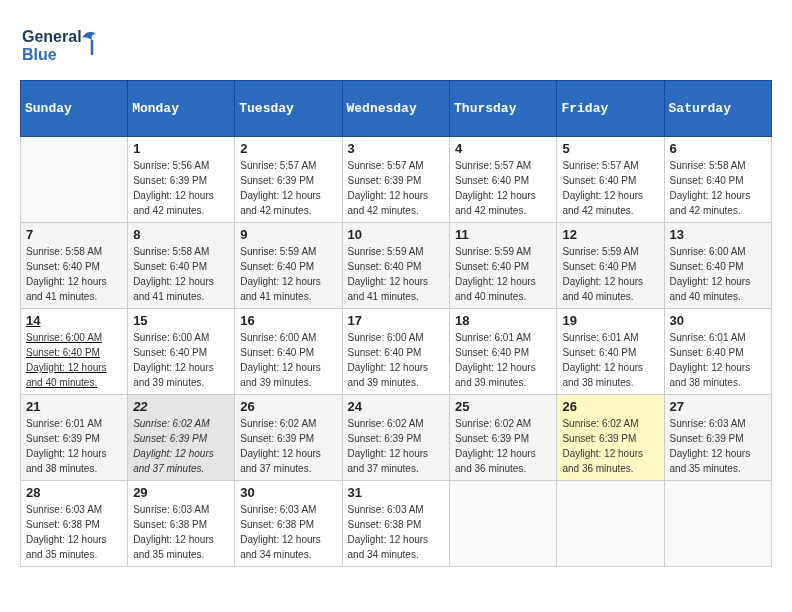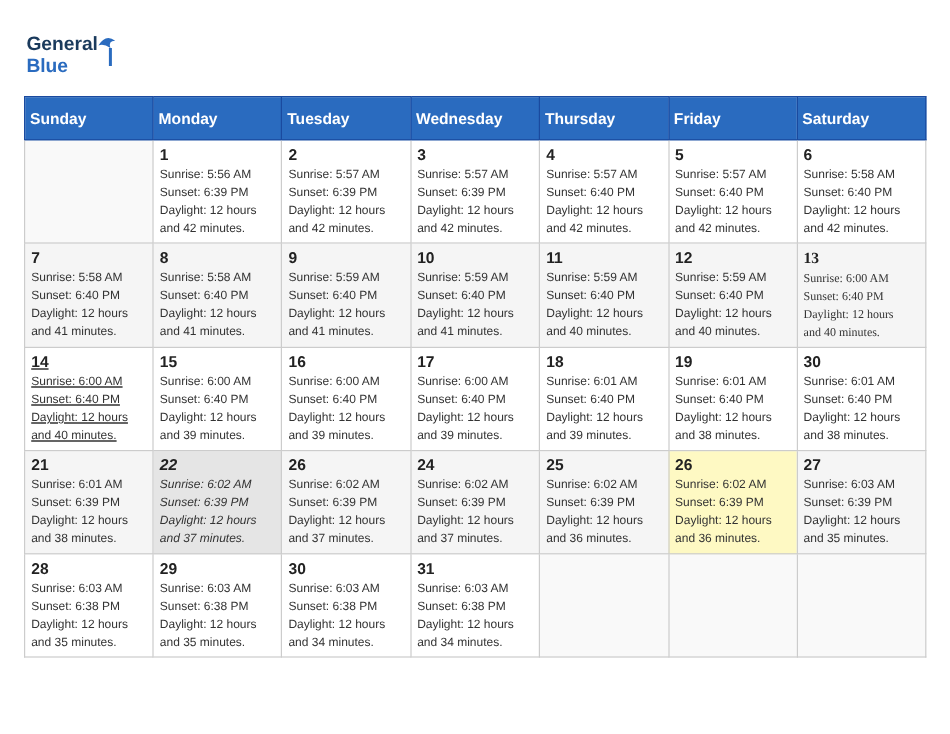--- a/index.html
+++ b/index.html
@@ -36,25 +36,26 @@
       font-weight: normal;
     }
     .calendar {
       width: 100%;
       border-collapse: collapse;
       font-size: 11px;
     }
     .calendar th {
       background: #2a6bbf;
       color: #fff;
-      padding: 10px 4px;
+      padding: 20px 4px;
       text-align: left;
       font-size: 13px;
       font-weight: bold;
       border: 1px solid #1a4a9f;
+      font-family: Liberation Mono, monospace;
     }
     .calendar td {
       border: 1px solid #ccc;
       vertical-align: top;
       padding: 4px 5px;
       width: 108px;
       min-height: 80px;
       background: #fff;
     }
     .calendar tr:nth-child(even) td {
@@ -194,21 +195,21 @@
 Daylight: 12 hours
 and 40 minutes.</div>
         </td>
         <td style="background: rgb(245, 245, 245);">
           <span class="day-num">12</span>
           <div class="day-info" style="white-space: pre-line;">Sunrise: 5:59 AM
 Sunset: 6:40 PM
 Daylight: 12 hours
 and 40 minutes.</div>
         </td>
-        <td style="background: rgb(245, 245, 245); font-family: Liberation Serif, serif;">
+        <td style="background: rgb(245, 245, 245);">
           <span class="day-num">13</span>
           <div class="day-info" style="white-space: pre-line;">Sunrise: 6:00 AM
 Sunset: 6:40 PM
 Daylight: 12 hours
 and 40 minutes.</div>
         </td>
       </tr>
       <tr>
         <td style="background: rgb(255, 255, 255); text-decoration: underline;">
           <span class="day-num">14</span>

